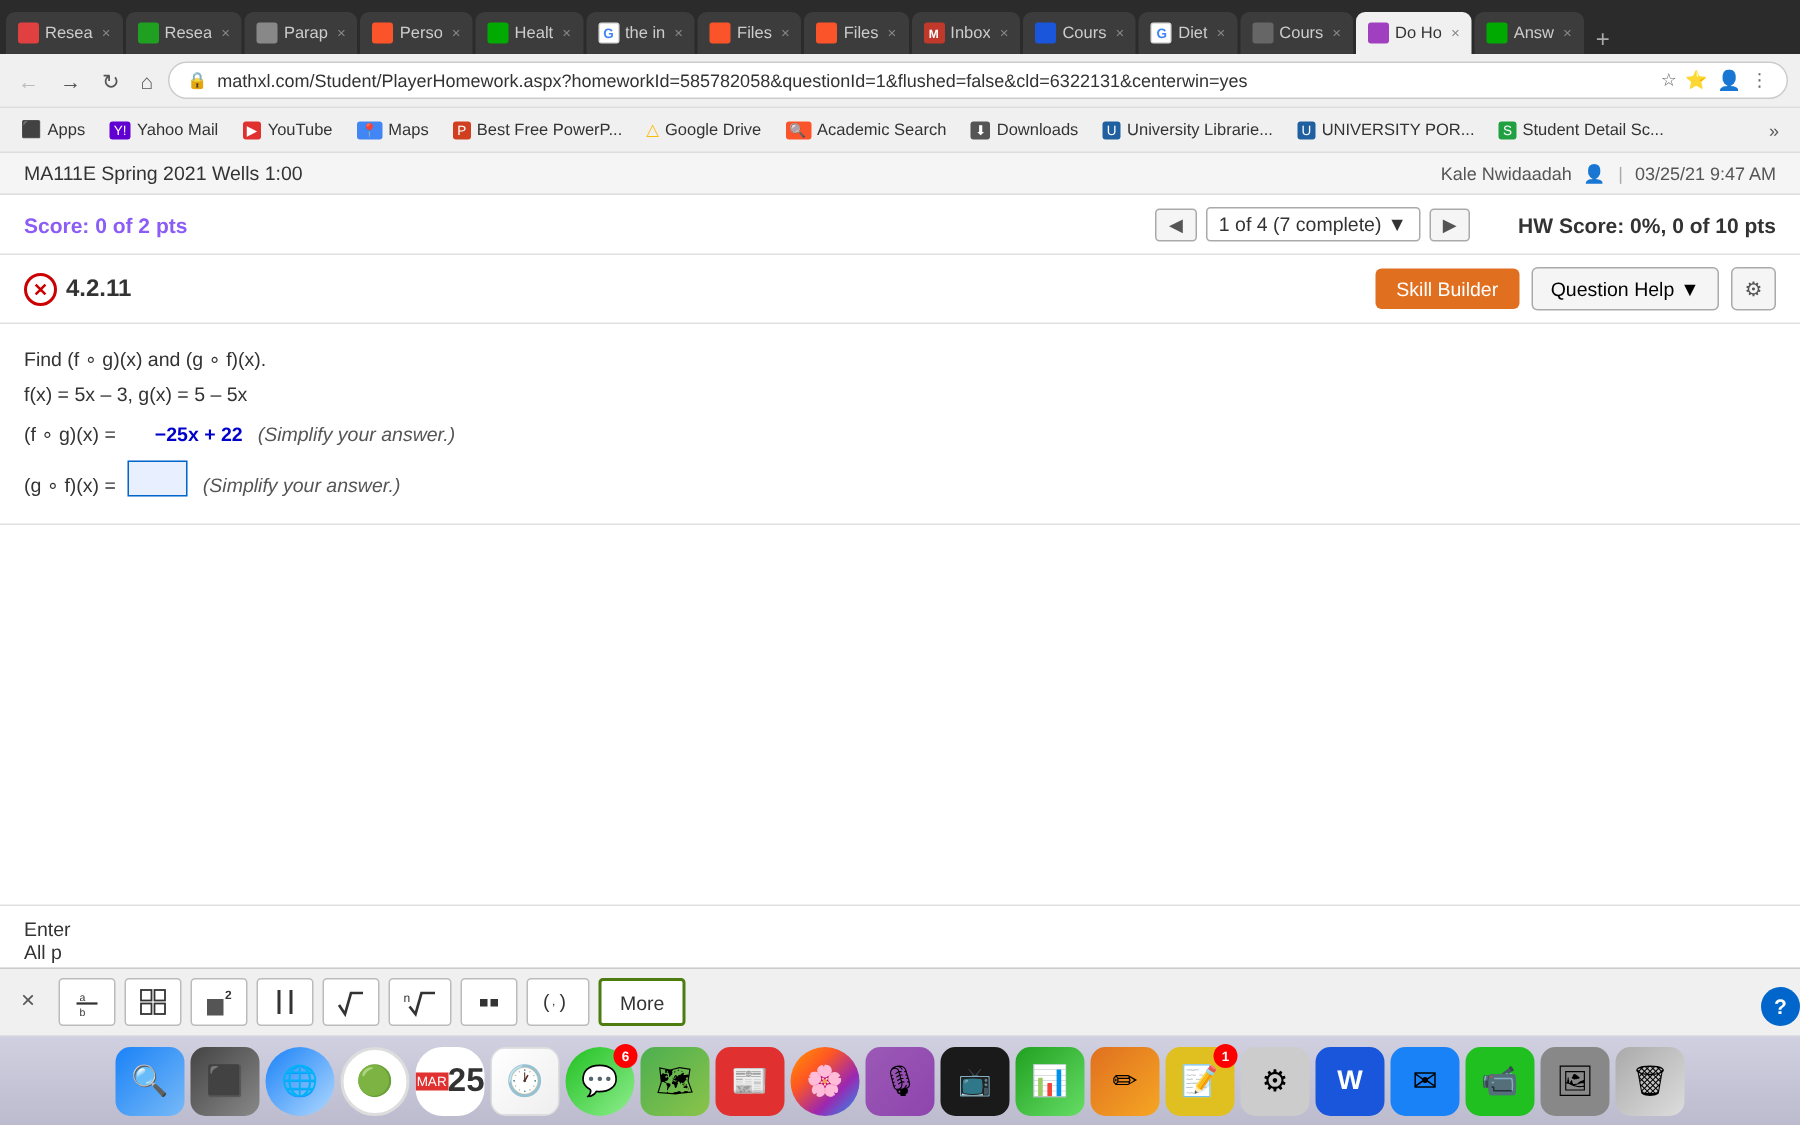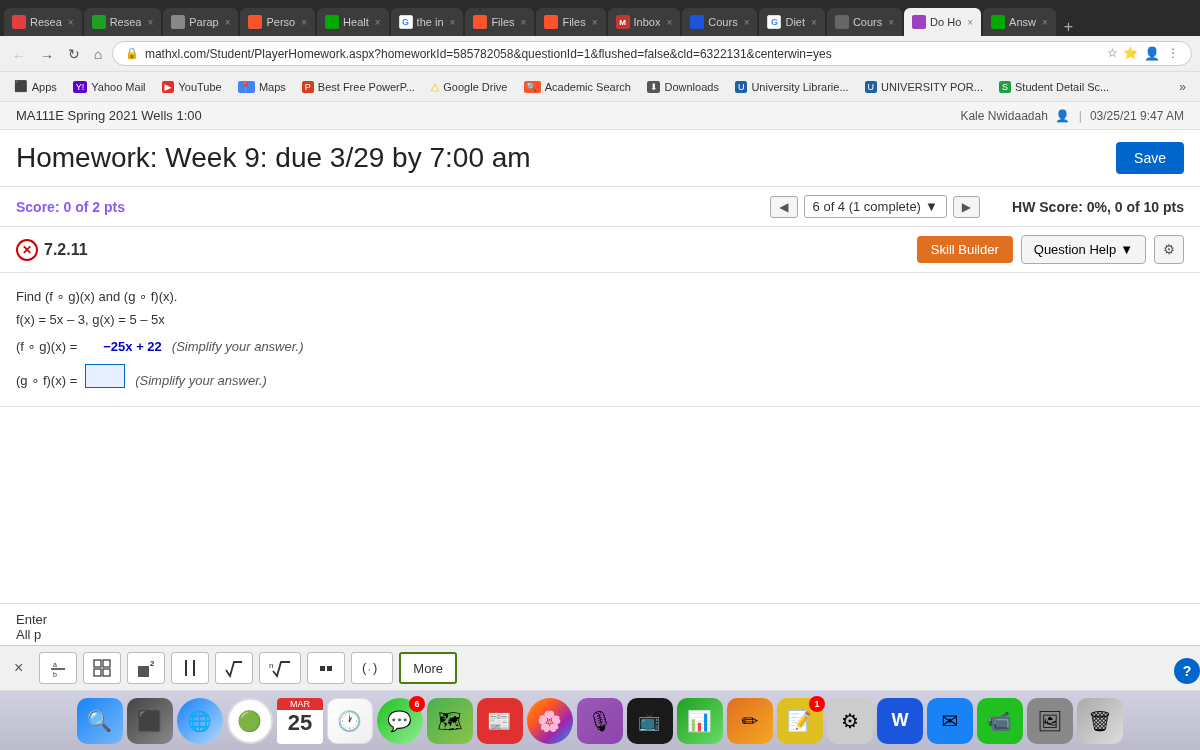--- a/index.html
+++ b/index.html
@@ -311,23 +311,23 @@
       width: 16px;
       height: 16px;
       font-size: 9px;
       display: flex;
       align-items: center;
       justify-content: center;
       font-weight: bold;
     }
     .dock-calendar {
       background: #fff;
-      border-radius: 4px;
-      display: flex;
-      flex-direction: column;
+      border-radius: 18px;
+      display: flex;
+      flex-direction: row;
       align-items: center;
       width: 46px;
       height: 46px;
       overflow: hidden;
     }
     .dock-cal-header { background: #e03030; width: 100%; text-align: center; font-size: 9px; color: #fff; padding: 1px 0; }
     .dock-cal-num { font-size: 22px; font-weight: bold; color: #333; line-height: 1.2; }
 
     .help-btn {
       position: absolute;
@@ -505,42 +505,38 @@
   <div class="page-header-right">
     <span>Kale Nwidaadah</span>
     <span style="color:#555;">👤</span>
     <span style="color:#aaa;">|</span>
     <span>03/25/21 9:47 AM</span>
   </div>
 </div>
 
 <div class="main-content">
 
-  <div class="hw-title-bar">
-    <h1 class="hw-title">Homework: Week 9: due 3/29 by 7:00 am</h1>
-    <button class="save-btn">Save</button>
-  </div>
 
   <div class="score-bar">
     <span class="score-label">Score: 0 of 2 pts</span>
     <div class="nav-arrows">
       <button class="arrow-btn">◀</button>
       <div class="page-indicator">
-        <span>6 of 4 (1 complete)</span>
+        <span>1 of 4 (7 complete)</span>
         <span>▼</span>
       </div>
       <button class="arrow-btn">▶</button>
     </div>
     <span class="hw-score-right">HW Score: 0%, 0 of 10 pts</span>
   </div>
 
   <div class="question-header">
     <div class="question-id-box">
       <div class="x-icon">✕</div>
-      <span class="question-id">7.2.11</span>
+      <span class="question-id">4.2.11</span>
     </div>
     <div class="question-actions">
       <button class="skill-builder-btn">Skill Builder</button>
       <button class="question-help-btn">
         <span>Question Help</span>
         <span>▼</span>
       </button>
       <button class="gear-btn">⚙</button>
     </div>
   </div>

